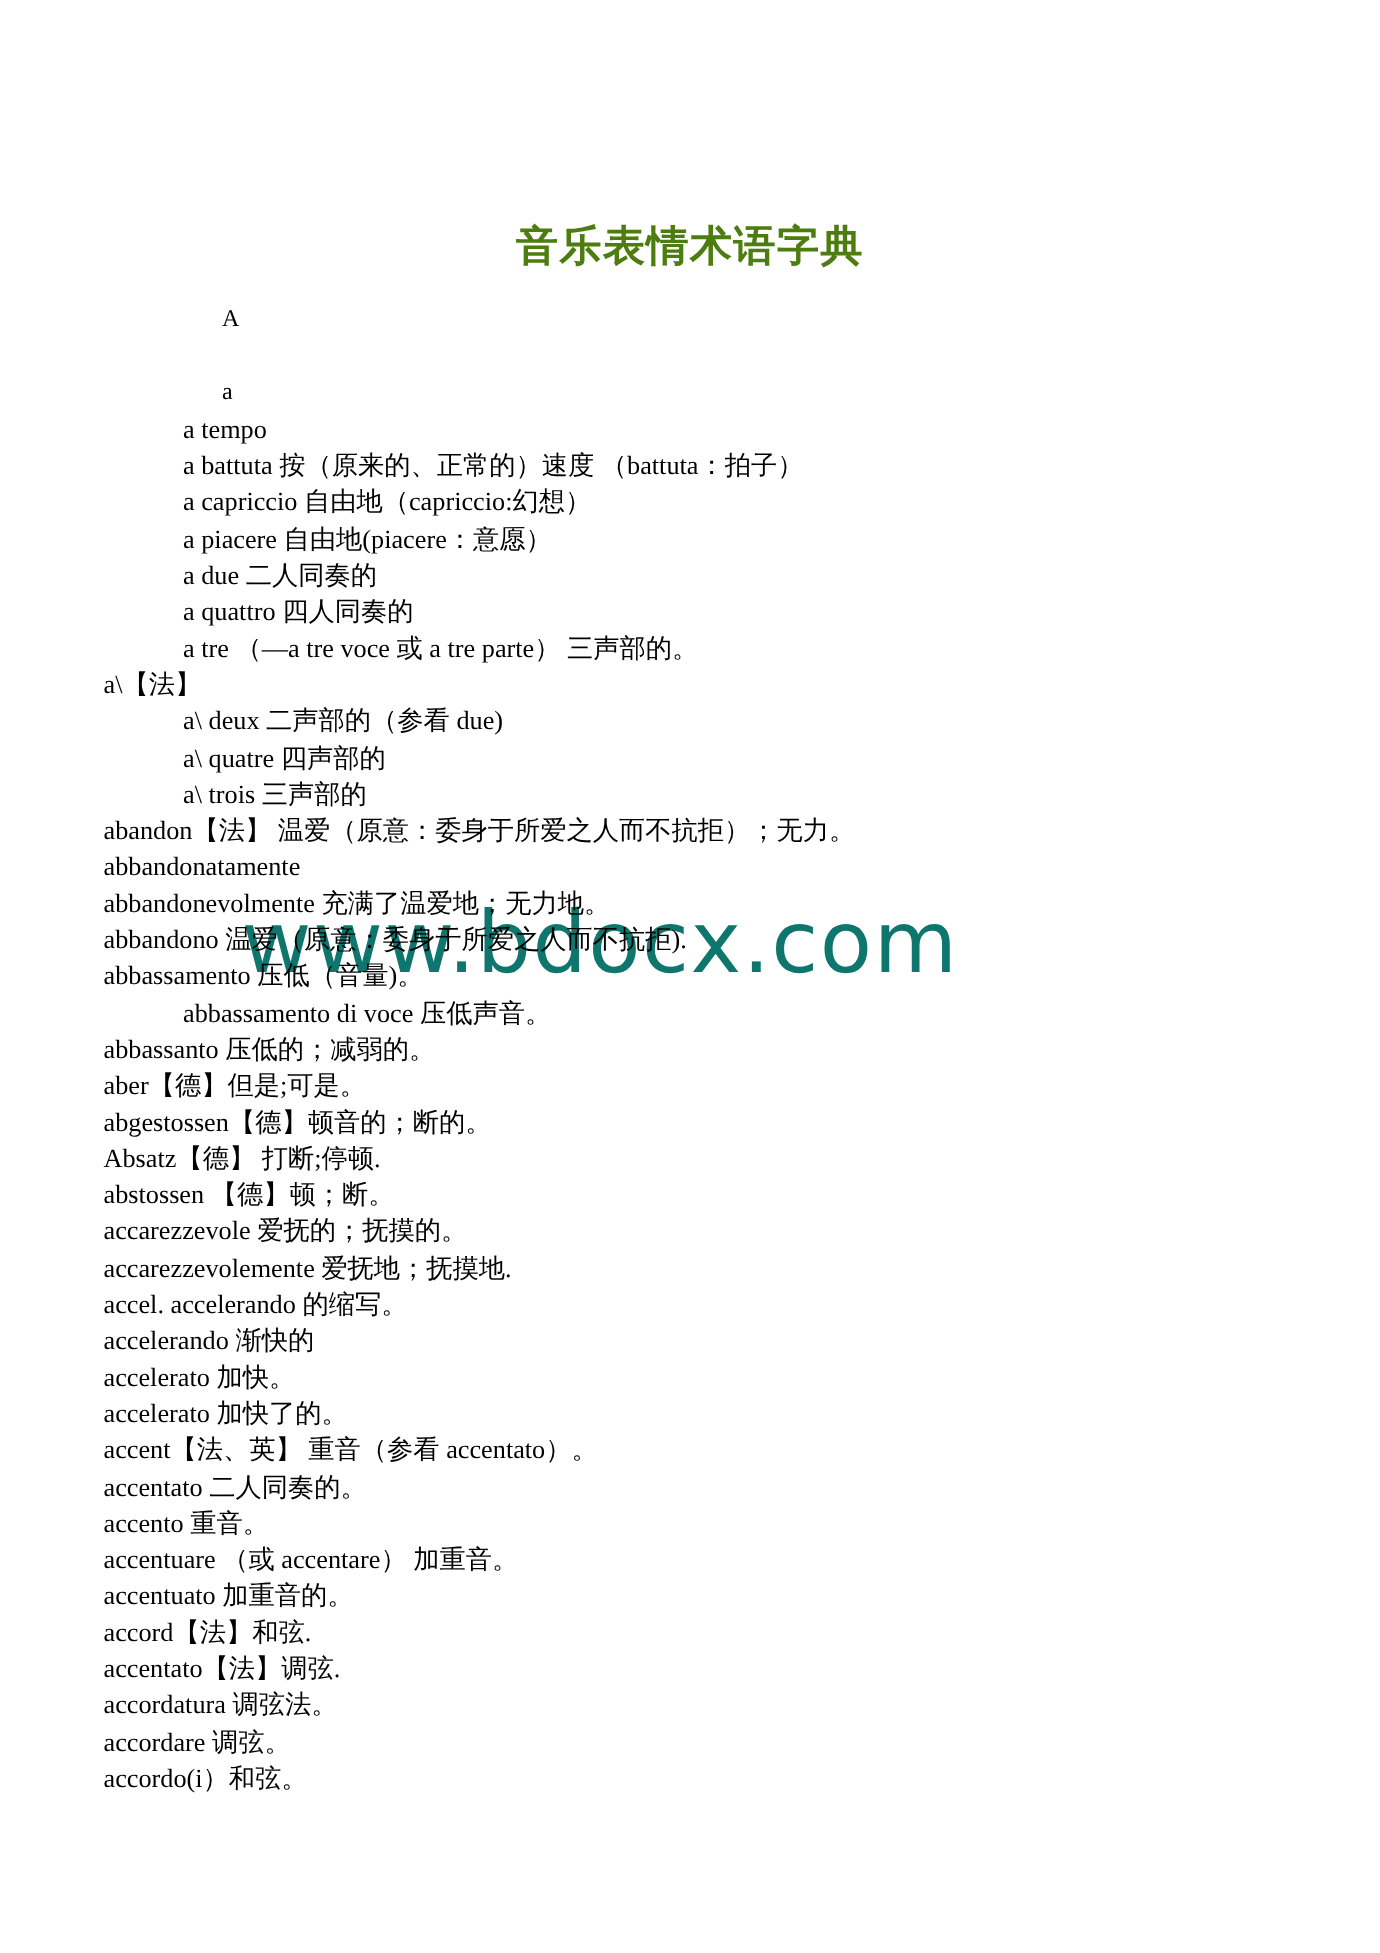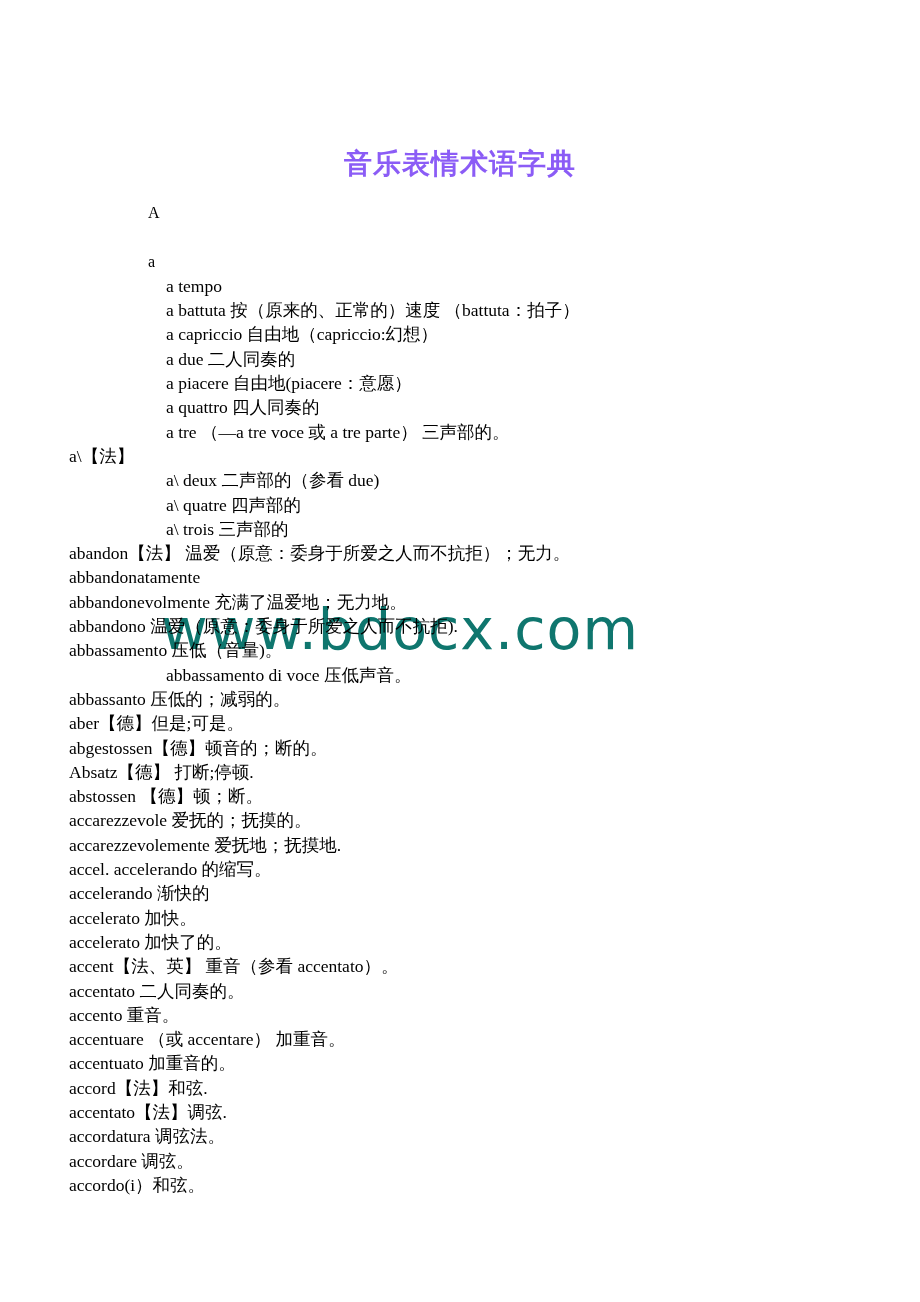--- a/index.html
+++ b/index.html
@@ -46,39 +46,39 @@
     position: absolute;
     left: 0;
     top: 144px;
     width: 920px;
     text-align: center;
     font-family: "DejaVu Sans", "Liberation Sans", sans-serif;
     font-weight: bold;
     font-size: 28px;
     letter-spacing: 1px;
     line-height: 40px;
-    color: #8b5cf6;
+    color: #4d7c0f;
   }
 
   #entry-list {
     position: absolute;
     left: 0;
     top: 201px;
     width: 920px;
   }
 
   .entry {
     font-size: 17.5px;
     line-height: 24.3px;
     white-space: nowrap;
     color: #000;
     padding-left: 69px;
   }
   
-  .entry.lvl1 { padding-left: 122px; margin-left: 44px; }
+  .entry.lvl1 { padding-left: 122px; }
   .entry.lvl2 { padding-left: 148px; }
 
   .entry.hdr {
     font-size: 16px;
   }
   .entry.blank {
     height: 24.3px;
   }
 </style>
 </head>
@@ -90,22 +90,22 @@
 
   <div id="doc-title">音乐表情术语字典</div>
 
   <div id="entry-list">
       <div class="entry lvl2 hdr">A</div>
       <div class="entry blank"></div>
       <div class="entry lvl2 hdr">a</div>
       <div class="entry lvl1">a tempo</div>
       <div class="entry lvl1">a battuta  按（原来的、正常的）速度 （battuta：拍子）</div>
       <div class="entry lvl1">a capriccio 自由地（capriccio:幻想）</div>
+      <div class="entry lvl1">a piacere 自由地(piacere：意愿）</div>
       <div class="entry lvl1">a due  二人同奏的</div>
-      <div class="entry lvl1">a piacere 自由地(piacere：意愿）</div>
       <div class="entry lvl1">a quattro 四人同奏的</div>
       <div class="entry lvl1">a tre （—a tre voce 或 a tre parte） 三声部的。</div>
       <div class="entry">a\【法】</div>
       <div class="entry lvl1">a\ deux 二声部的（参看 due)</div>
       <div class="entry lvl1">a\ quatre 四声部的</div>
       <div class="entry lvl1">a\ trois 三声部的</div>
       <div class="entry">abandon【法】 温爱（原意：委身于所爱之人而不抗拒）；无力。</div>
       <div class="entry">abbandonatamente</div>
       <div class="entry">abbandonevolmente 充满了温爱地；无力地。</div>
       <div class="entry">abbandono 温爱（原意：委身于所爱之人而不抗拒).</div>

